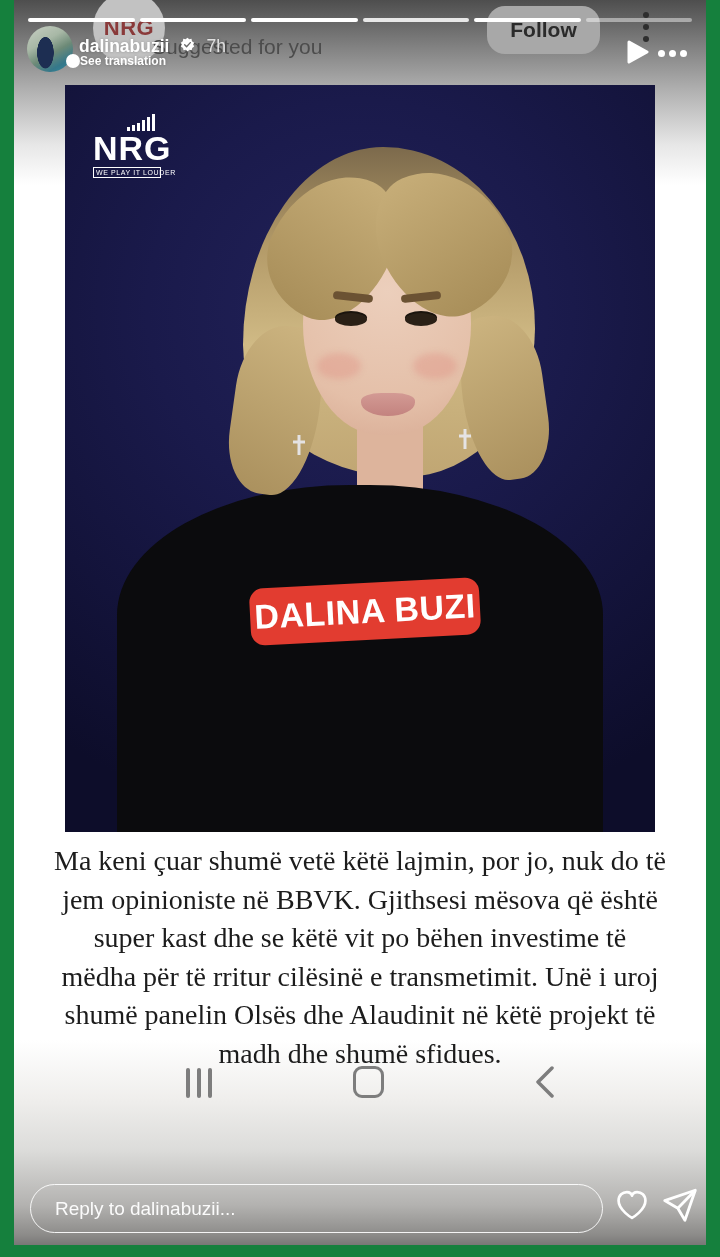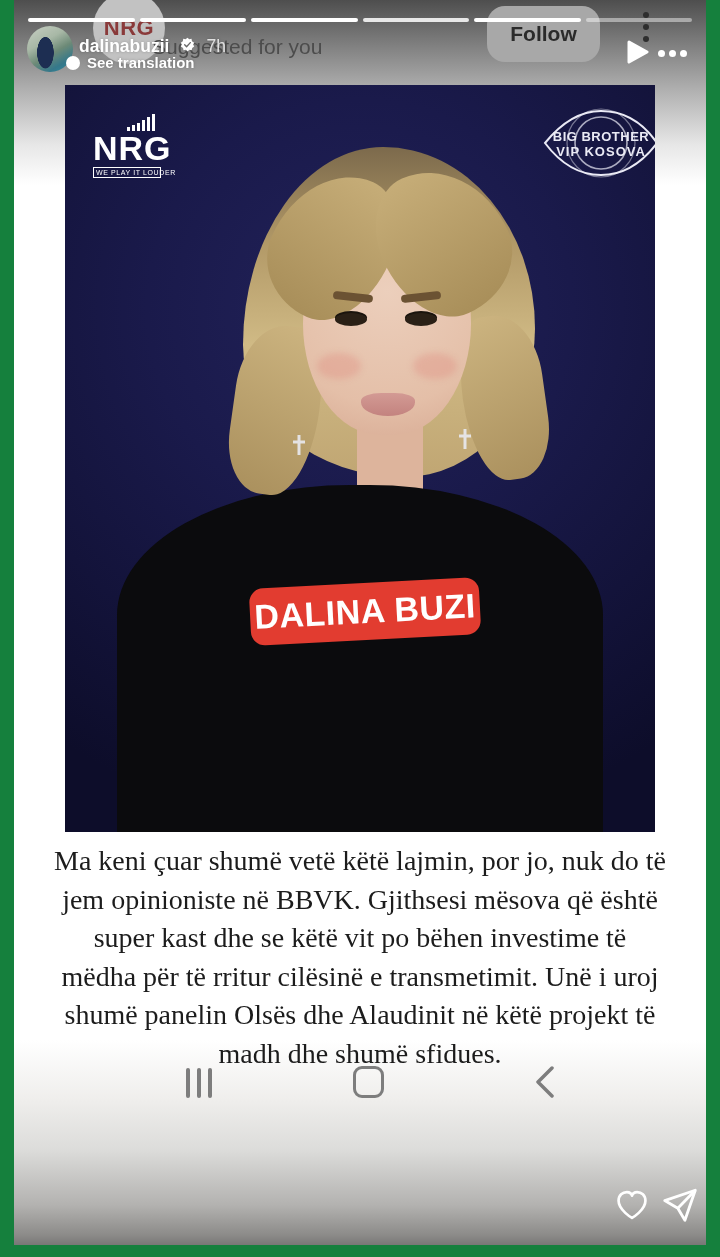--- a/index.html
+++ b/index.html
@@ -8,21 +8,21 @@
   
   .media{position:absolute;left:14px;top:0;width:692px;height:1245px;
     background:linear-gradient(180deg,#4e4e4e 0px,#7c7c7c 42px,#b2b2b2 92px,#e7e7e7 145px,
       #ffffff 185px,#ffffff 1040px,#efeeec 1100px,#dcdcda 1150px,#b3b2b0 1205px,#8c8b89 1235px,#787776 1245px);}
   
   .post-avatar{position:absolute;left:79px;top:-8px;width:72px;height:72px;border-radius:50%;
     background:#c2c2c2;display:flex;align-items:center;justify-content:center;
     color:#8a3a3a;font-weight:800;font-size:22px;letter-spacing:.5px;}
   .post-username{position:absolute;left:138px;top:1px;font-size:25px;font-weight:700;color:#3a3a3a;}
   .post-subtitle{position:absolute;left:138px;top:35px;font-size:21px;color:#4c4c4c;}
-  .follow-btn{position:absolute;left:473px;top:6px;width:113px;height:56px;border-radius:18px;
+  .follow-btn{position:absolute;left:473px;top:6px;width:113px;height:48px;border-radius:18px;
     background:#a8a8a8;border:none;color:#2b2b2b;font-size:21px;font-weight:600;
     font-family:inherit;display:flex;align-items:center;justify-content:center;}
   .kebab{position:absolute;left:620px;top:10px;width:24px;height:40px;}
   .kebab i{position:absolute;left:9px;width:6px;height:6px;border-radius:50%;background:#2e2e2e;}
   .kebab i:nth-child(1){top:2px}.kebab i:nth-child(2){top:14px}.kebab i:nth-child(3){top:26px}
   
   .card{position:absolute;left:51px;top:85px;width:590px;height:747px;overflow:hidden;
     background:radial-gradient(90% 70% at 50% 30%,#22225a 0%,#1a1a4b 40%,#13133a 72%,#0d0d2a 100%);}
   .nrg-logo{position:absolute;left:28px;top:28px;width:68px;color:#fff;z-index:8;}
   .nrg-bars{display:flex;align-items:flex-end;gap:2px;height:18px;margin-left:34px;}
@@ -96,22 +96,22 @@
   .chrome *{pointer-events:auto;}
   .progress{position:absolute;left:28px;top:18px;width:664px;height:4px;display:flex;gap:5px;}
   .progress .seg{flex:1;height:3.5px;border-radius:2px;background:#fff;}
   .story-avatar{position:absolute;left:27px;top:26px;width:46px;height:46px;border-radius:50%;
     background:
       radial-gradient(ellipse 9px 17px at 40% 58%,#1d2e52 90%,rgba(0,0,0,0) 95%),
       linear-gradient(150deg,#c8cfc4 0%,#a8b8a6 35%,#6d8a77 58%,#35788a 80%,#2f8ba0 100%);}
   .story-user-row{position:absolute;left:79px;top:36px;display:flex;align-items:center;gap:11px;
     color:#fff;font-size:17.5px;font-weight:700;text-shadow:0 0 3px rgba(0,0,0,.25);}
   .story-time{font-weight:400;color:rgba(255,255,255,.8);}
-  .translate-row{position:absolute;left:66px;top:54px;display:flex;align-items:center;gap:7px;
-    color:#fff;font-size:15px;font-weight:700;text-shadow:0 0 3px rgba(0,0,0,.25);}
+  .translate-row{position:absolute;left:66px;top:54px;display:flex;align-items:center;
+    color:#fff;font-size:12px;font-weight:700;text-shadow:0 0 3px rgba(0,0,0,.25);}
   .translate-dot{width:14px;height:14px;border-radius:50%;background:#fff;}
   .play-btn{position:absolute;left:626px;top:40px;width:24px;height:24px;background:none;border:none;padding:0;}
   .more-dots{position:absolute;left:658px;top:49px;width:34px;height:10px;background:none;border:none;padding:0;}
   .more-dots i{position:absolute;top:1px;width:7px;height:7px;border-radius:50%;background:#fff;}
   .more-dots i:nth-child(1){left:0}.more-dots i:nth-child(2){left:11px}.more-dots i:nth-child(3){left:22px}
   .reply-pill{position:absolute;left:30px;top:1184px;width:573px;height:49px;border-radius:26px;
     border:1.8px solid rgba(255,255,255,.9);box-sizing:border-box;background:transparent;}
   .reply-input{position:absolute;left:22px;top:2px;width:520px;height:41px;background:transparent;
     border:none;outline:none;color:#fff;font-size:19px;font-family:"Liberation Sans",sans-serif;}
   .reply-input::placeholder{color:rgba(255,255,255,.95);opacity:1;}
@@ -141,29 +141,20 @@
             <i style="height:6px"></i>
             <i style="height:8px"></i>
           <i style="height:11px"></i>
             <i style="height:14px"></i>
             <i style="height:17px"></i>
         </div>
         <div class="nrg-text">NRG</div>
         <div class="nrg-tag">WE PLAY IT LOUDER</div>
       </div>
 
-      <div class="bb-logo">
-        <svg width="116" height="80" viewBox="0 0 116 80">
-          <path d="M2 40 Q28 8 58 8 Q92 8 114 40 Q90 72 58 72 Q26 72 2 40 Z" fill="none" stroke="#eaeaf5" stroke-width="2"></path>
-          <circle cx="58" cy="40" r="26" fill="none" stroke="#eaeaf5" stroke-width="1.6" opacity=".7"></circle>
-          <circle cx="58" cy="40" r="34" fill="none" stroke="#eaeaf5" stroke-width="1.2" opacity=".45"></circle>
-        </svg>
-        <div class="bb-line1">BIG BROTHER</div>
-        <div class="bb-line2">VIP KOSOVA</div>
-      </div>
 
       <div class="hair-back"></div>
       <div class="neck"></div>
       <div class="shoulders"></div>
       <div class="hair-tuft-l"></div>
       <div class="hair-tuft-r"></div>
       <div class="face"></div>
       <div class="bang-l"></div>
       <div class="bang-r"></div>
       <div class="brow l"></div>
@@ -242,20 +233,23 @@
       <svg width="22" height="24" viewBox="0 0 22 24">
         <path d="M2 2 L20 12 L2 22 Z" fill="#ffffff" stroke="#ffffff" stroke-width="3" stroke-linejoin="round"></path>
       </svg>
     </button>
     <button class="more-dots">
         <i></i>
         <i></i>
         <i></i>
       </button>
 
+    <div class="reply-pill">
+      <input class="reply-input" type="text" placeholder="Reply to dalinabuzii..." style="">
+    </div>
 
     <button class="heart-btn">
       <svg width="34" height="31" viewBox="0 0 32 30">
         <path d="M16 27 C16 27 3 19.5 3 10.5 C3 5 7 2 11 2 C13.5 2 15.5 3.5 16 5.5 C16.5 3.5 18.5 2 21 2 C25 2 29 5 29 10.5 C29 19.5 16 27 16 27 Z" fill="none" stroke="#ffffff" stroke-width="2.6" stroke-linejoin="round"></path>
       </svg>
     </button>
     <button class="share-btn">
       <svg width="36" height="35" viewBox="0 0 33 32">
         <path d="M2.5 11.5 L30.5 2 L21 29.5 L14.5 18.5 Z" fill="none" stroke="#ffffff" stroke-width="2.6" stroke-linejoin="round"></path>
         <path d="M14.5 18.5 L30.5 2" fill="none" stroke="#ffffff" stroke-width="2.6"></path>

